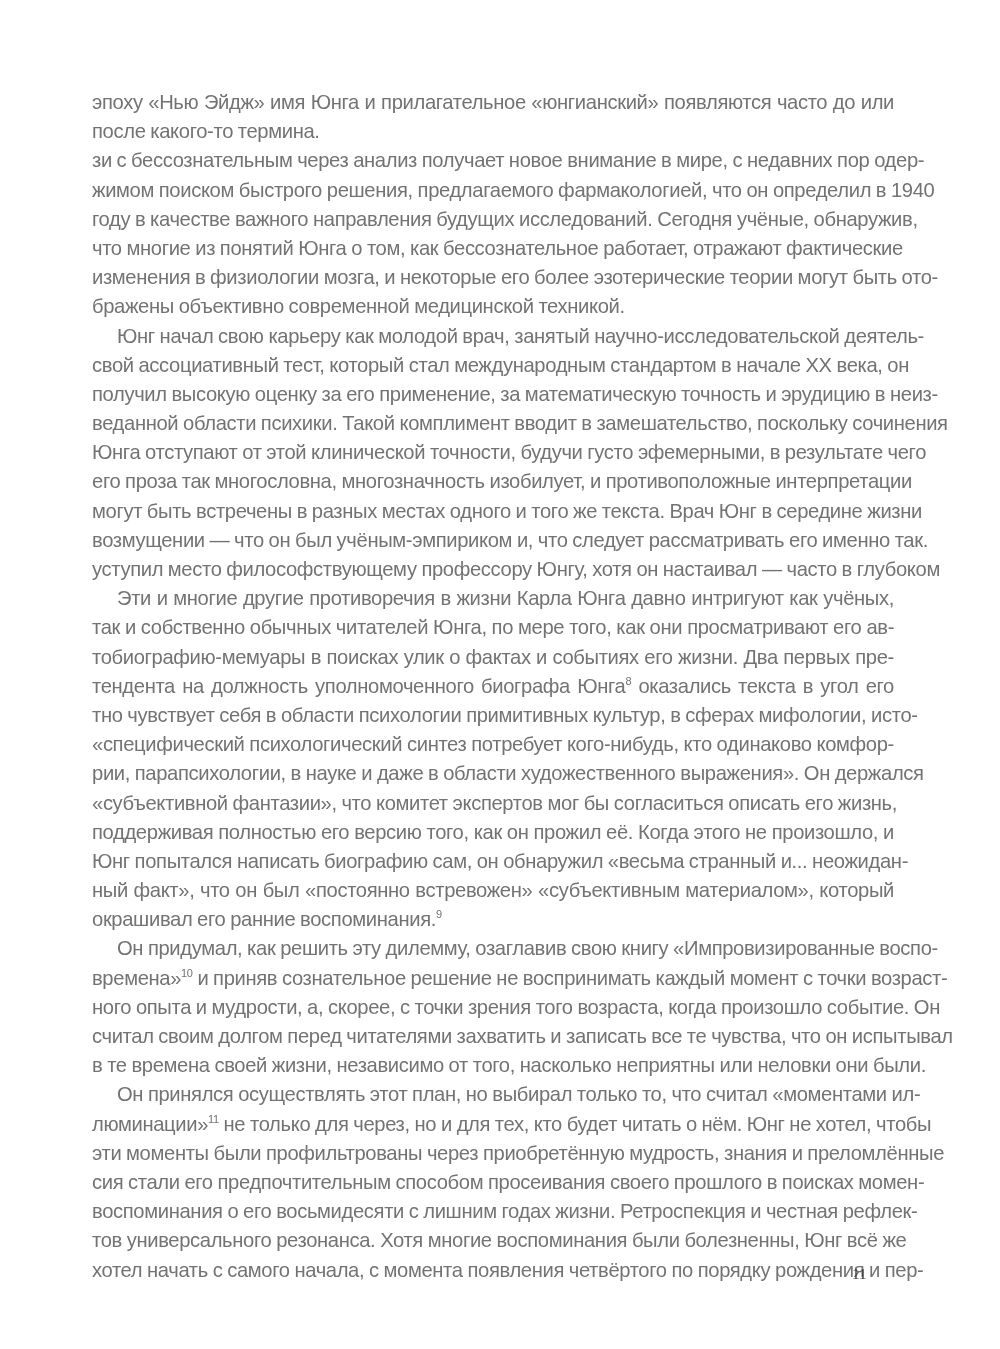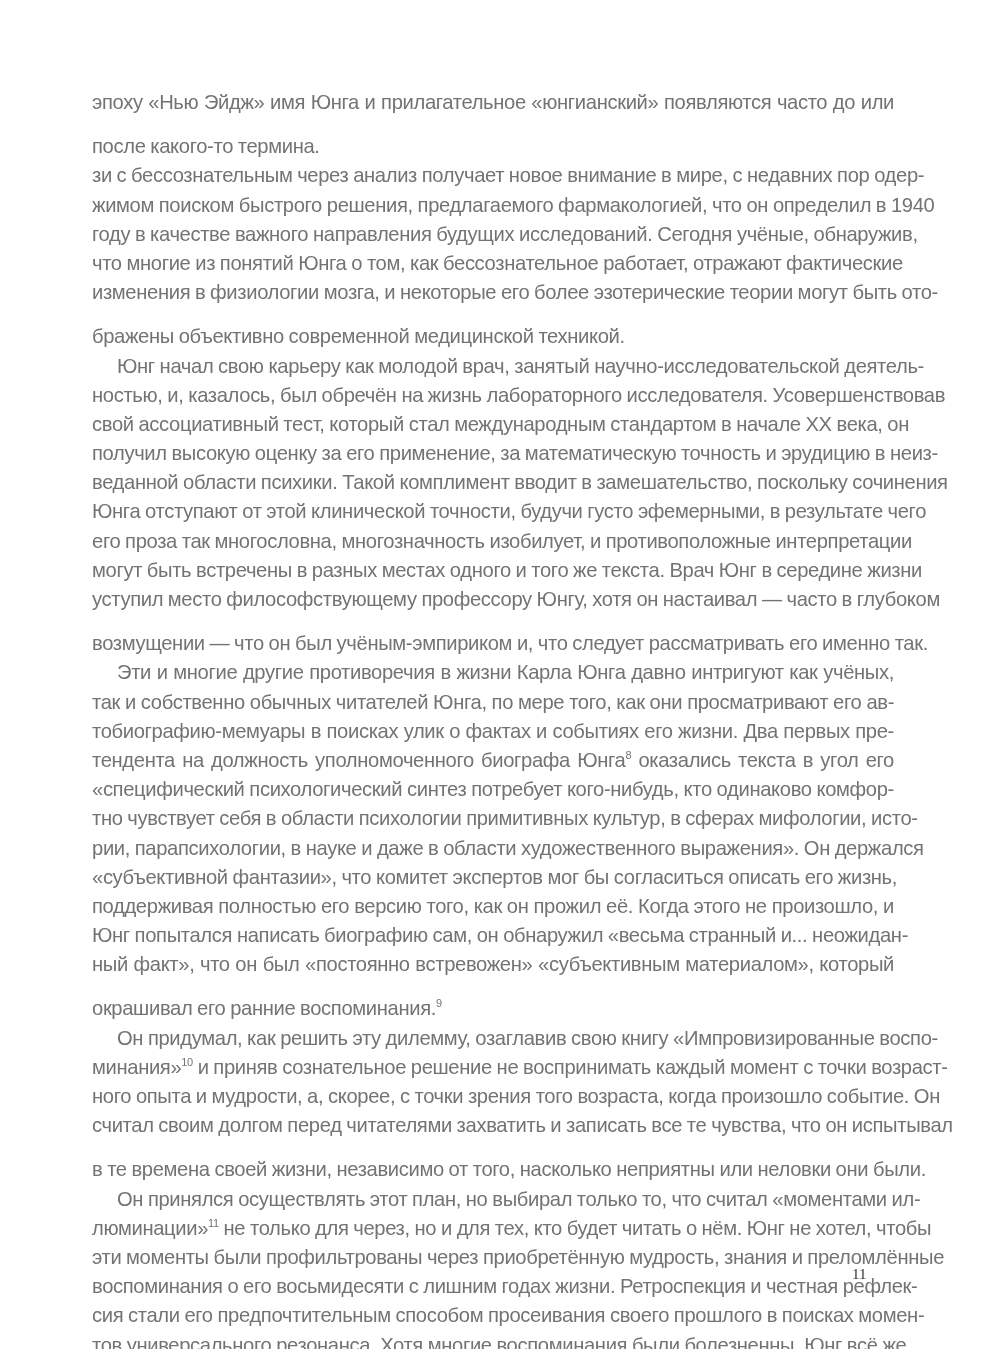--- a/index.html
+++ b/index.html
@@ -26,21 +26,20 @@
       font-size: 20.2px;
       color: #737373;
       white-space: nowrap;
       text-align: justify;
       text-align-last: justify;
       letter-spacing: -0.35px;
       word-spacing: -0.5px;
     }
     .line.last {
       text-align-last: left;
-      margin-top: 15px;
     }
     .line.indent {
       padding-left: 25px;
     }
     sup {
       font-size: 11px;
       line-height: 0;
       vertical-align: 8px;
     }
     .page-number {
@@ -63,54 +62,53 @@
     <div>
       <div class="line">зи с бессознательным через анализ получает новое внимание в мире, с недавних пор одер-</div>
       <div class="line">жимом поиском быстрого решения, предлагаемого фармакологией, что он определил в 1940</div>
       <div class="line">году в качестве важного направления будущих исследований. Сегодня учёные, обнаружив,</div>
       <div class="line">что многие из понятий Юнга о том, как бессознательное работает, отражают фактические</div>
       <div class="line">изменения в физиологии мозга, и некоторые его более эзотерические теории могут быть ото-</div>
       <div class="line last">бражены объективно современной медицинской техникой.</div>
     </div>
     <div>
       <div class="line indent">Юнг начал свою карьеру как молодой врач, занятый научно-исследовательской деятель-</div>
-      <div class="line">ностью, и, казалось, был обречён на жизнь лабораторного исследователя. Усовершенствовав</div>
       <div class="line">свой ассоциативный тест, который стал международным стандартом в начале XX века, он</div>
       <div class="line">получил высокую оценку за его применение, за математическую точность и эрудицию в неиз-</div>
       <div class="line">веданной области психики. Такой комплимент вводит в замешательство, поскольку сочинения</div>
       <div class="line">Юнга отступают от этой клинической точности, будучи густо эфемерными, в результате чего</div>
       <div class="line">его проза так многословна, многозначность изобилует, и противоположные интерпретации</div>
       <div class="line">могут быть встречены в разных местах одного и того же текста. Врач Юнг в середине жизни</div>
+      <div class="line last">возмущении — что он был учёным-эмпириком и, что следует рассматривать его именно так.</div>
       <div class="line">уступил место философствующему профессору Юнгу, хотя он настаивал — часто в глубоком</div>
-      <div class="line last">возмущении — что он был учёным-эмпириком и, что следует рассматривать его именно так.</div>
     </div>
     <div>
       <div class="line indent">Эти и многие другие противоречия в жизни Карла Юнга давно интригуют как учёных,</div>
       <div class="line">так и собственно обычных читателей Юнга, по мере того, как они просматривают его ав-</div>
       <div class="line">тобиографию-мемуары в поисках улик о фактах и событиях его жизни. Два первых пре-</div>
       <div class="line"><span>тендента на должность уполномоченного биографа Юнга</span><sup>8</sup><span> оказались текста в угол его</span></div>
+      <div class="line">тно чувствует себя в области психологии примитивных культур, в сферах мифологии, исто-</div>
       <div class="line">«специфический психологический синтез потребует кого-нибудь, кто одинаково комфор-</div>
-      <div class="line">тно чувствует себя в области психологии примитивных культур, в сферах мифологии, исто-</div>
       <div class="line">рии, парапсихологии, в науке и даже в области художественного выражения». Он держался</div>
       <div class="line">«субъективной фантазии», что комитет экспертов мог бы согласиться описать его жизнь,</div>
       <div class="line">поддерживая полностью его версию того, как он прожил её. Когда этого не произошло, и</div>
       <div class="line">Юнг попытался написать биографию сам, он обнаружил «весьма странный и... неожидан-</div>
       <div class="line">ный факт», что он был «постоянно встревожен» «субъективным материалом», который</div>
       <div class="line last"><span>окрашивал его ранние воспоминания.</span><sup>9</sup><span></span></div>
     </div>
     <div>
       <div class="line indent">Он придумал, как решить эту дилемму, озаглавив свою книгу «Импровизированные воспо-</div>
-      <div class="line"><span>минания»</span><sup>10</sup><span> и приняв сознательное решение не воспринимать каждый момент с точки возраст-</span></div>
+      <div class="line"><span>времена»</span><sup>10</sup><span> и приняв сознательное решение не воспринимать каждый момент с точки возраст-</span></div>
       <div class="line">ного опыта и мудрости, а, скорее, с точки зрения того возраста, когда произошло событие. Он</div>
       <div class="line">считал своим долгом перед читателями захватить и записать все те чувства, что он испытывал</div>
       <div class="line last">в те времена своей жизни, независимо от того, насколько неприятны или неловки они были.</div>
     </div>
     <div>
       <div class="line indent">Он принялся осуществлять этот план, но выбирал только то, что считал «моментами ил-</div>
       <div class="line"><span>люминации»</span><sup>11</sup><span> не только для через, но и для тех, кто будет читать о нём. Юнг не хотел, чтобы</span></div>
       <div class="line">эти моменты были профильтрованы через приобретённую мудрость, знания и преломлённые</div>
+      <div class="line">сия стали его предпочтительным способом просеивания своего прошлого в поисках момен-</div>
       <div class="line">воспоминания о его восьмидесяти с лишним годах жизни. Ретроспекция и честная рефлек-</div>
-      <div class="line">сия стали его предпочтительным способом просеивания своего прошлого в поисках момен-</div>
       <div class="line">тов универсального резонанса. Хотя многие воспоминания были болезненны, Юнг всё же</div>
       <div class="line">хотел начать с самого начала, с момента появления четвёртого по порядку рождения и пер-</div>
     </div>
   </div>
 <div class="page-number">11</div>
 
 </body></html>

